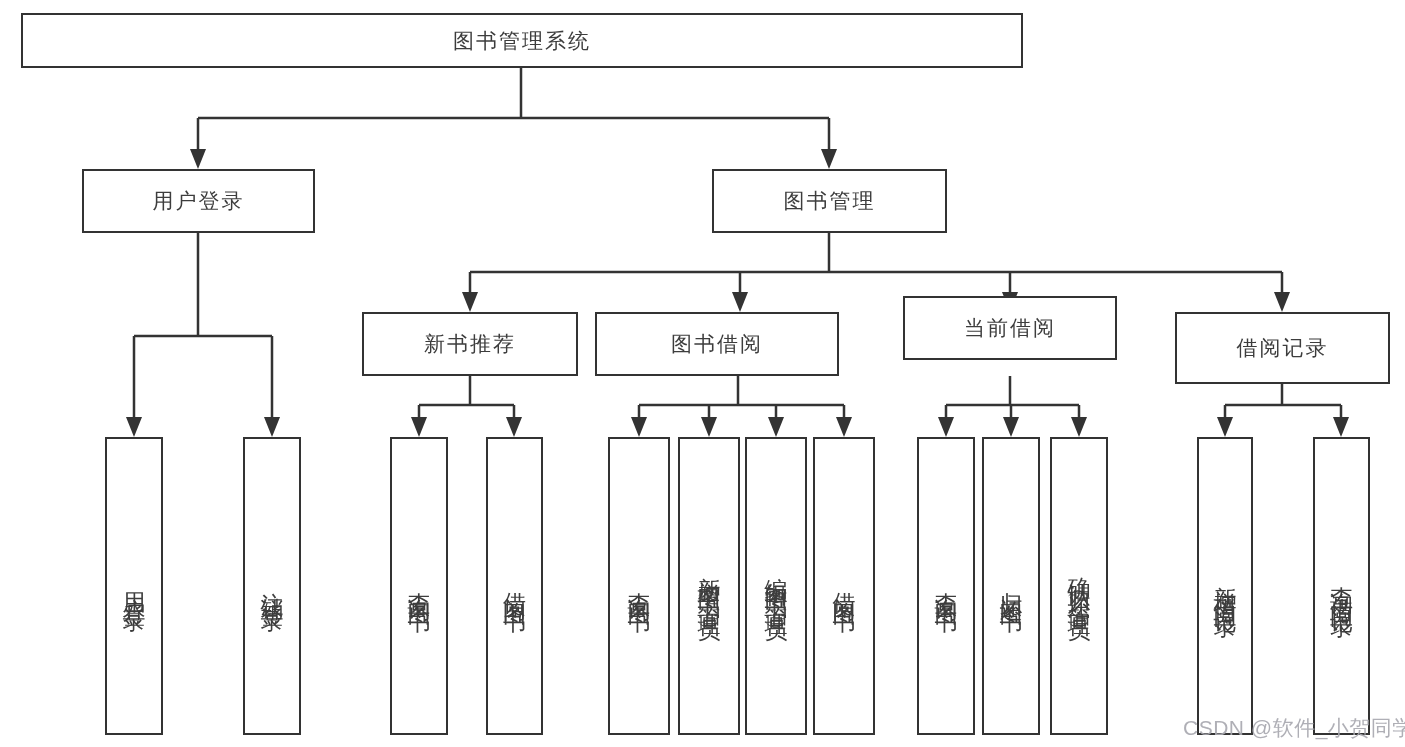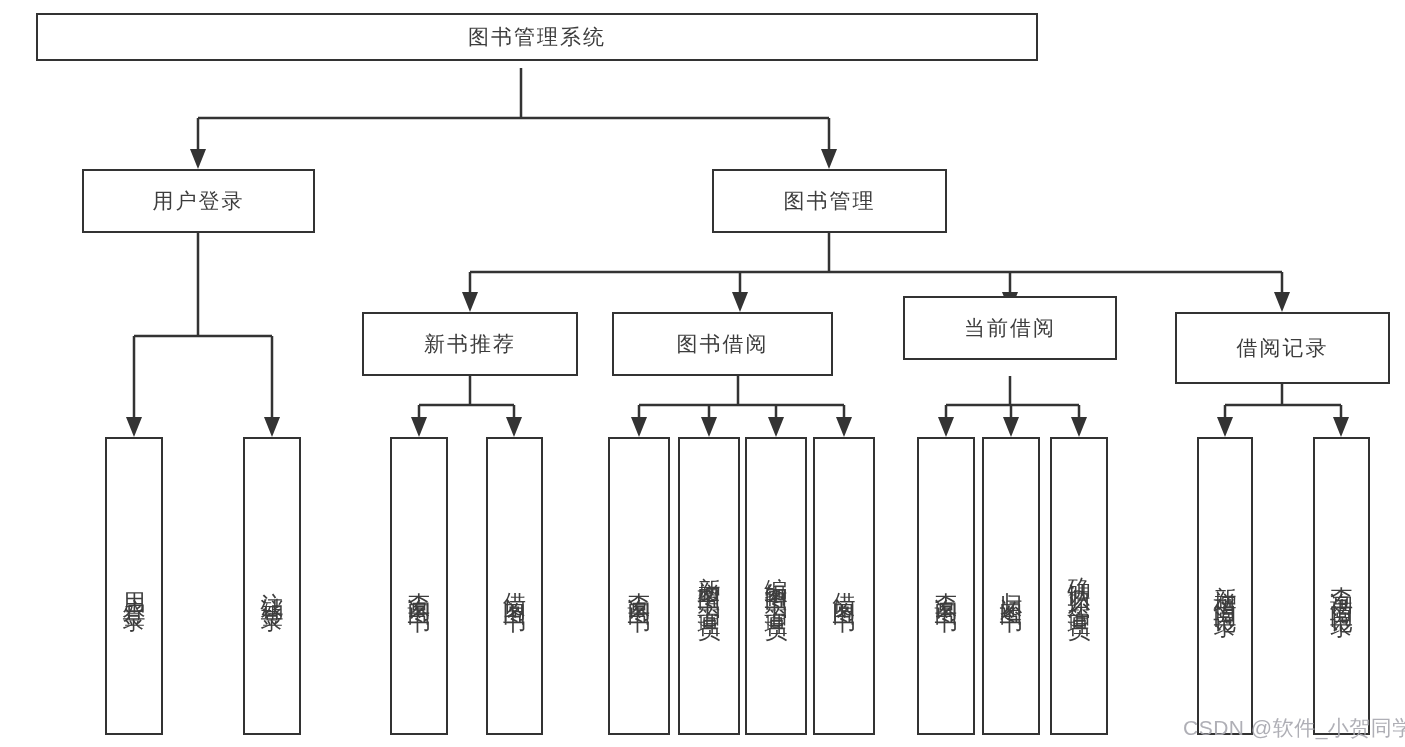--- a/index.html
+++ b/index.html
@@ -67,35 +67,35 @@
       <polygon points="1011,437 1003,417 1019,417"></polygon>
       <polygon points="1079,437 1071,417 1087,417"></polygon>
     </g>
     <g>
       <path d="M1282 376 V405 M1225 405 H1341 M1225 405 V418 M1341 405 V418"></path>
       <polygon points="1225,437 1217,417 1233,417"></polygon>
       <polygon points="1341,437 1333,417 1349,417"></polygon>
     </g>
   </svg>
 
-  <div class="box h" style="left:36px;top:13px;width:1002px;height:48px">
+  <div class="box h" style="left:21px;top:13px;width:1002px;height:55px">
     <span class="lbl">图书管理系统</span>
   </div>
 
   <div class="box h" style="left:82px;top:169px;width:233px;height:64px">
     <span class="lbl">用户登录</span>
   </div>
   <div class="box h" style="left:712px;top:169px;width:235px;height:64px">
     <span class="lbl">图书管理</span>
   </div>
 
   <div class="box h" style="left:362px;top:312px;width:216px;height:64px">
     <span class="lbl">新书推荐</span>
   </div>
-  <div class="box h" style="left:612px;top:312px;width:221px;height:64px">
+  <div class="box h" style="left:595px;top:312px;width:244px;height:64px">
     <span class="lbl">图书借阅</span>
   </div>
   <div class="box h" style="left:903px;top:296px;width:214px;height:64px">
     <span class="lbl">当前借阅</span>
   </div>
   <div class="box h" style="left:1175px;top:312px;width:215px;height:72px">
     <span class="lbl">借阅记录</span>
   </div>
 
   <div class="box v" style="left:105px;top:437px;width:58px;height:298px">

